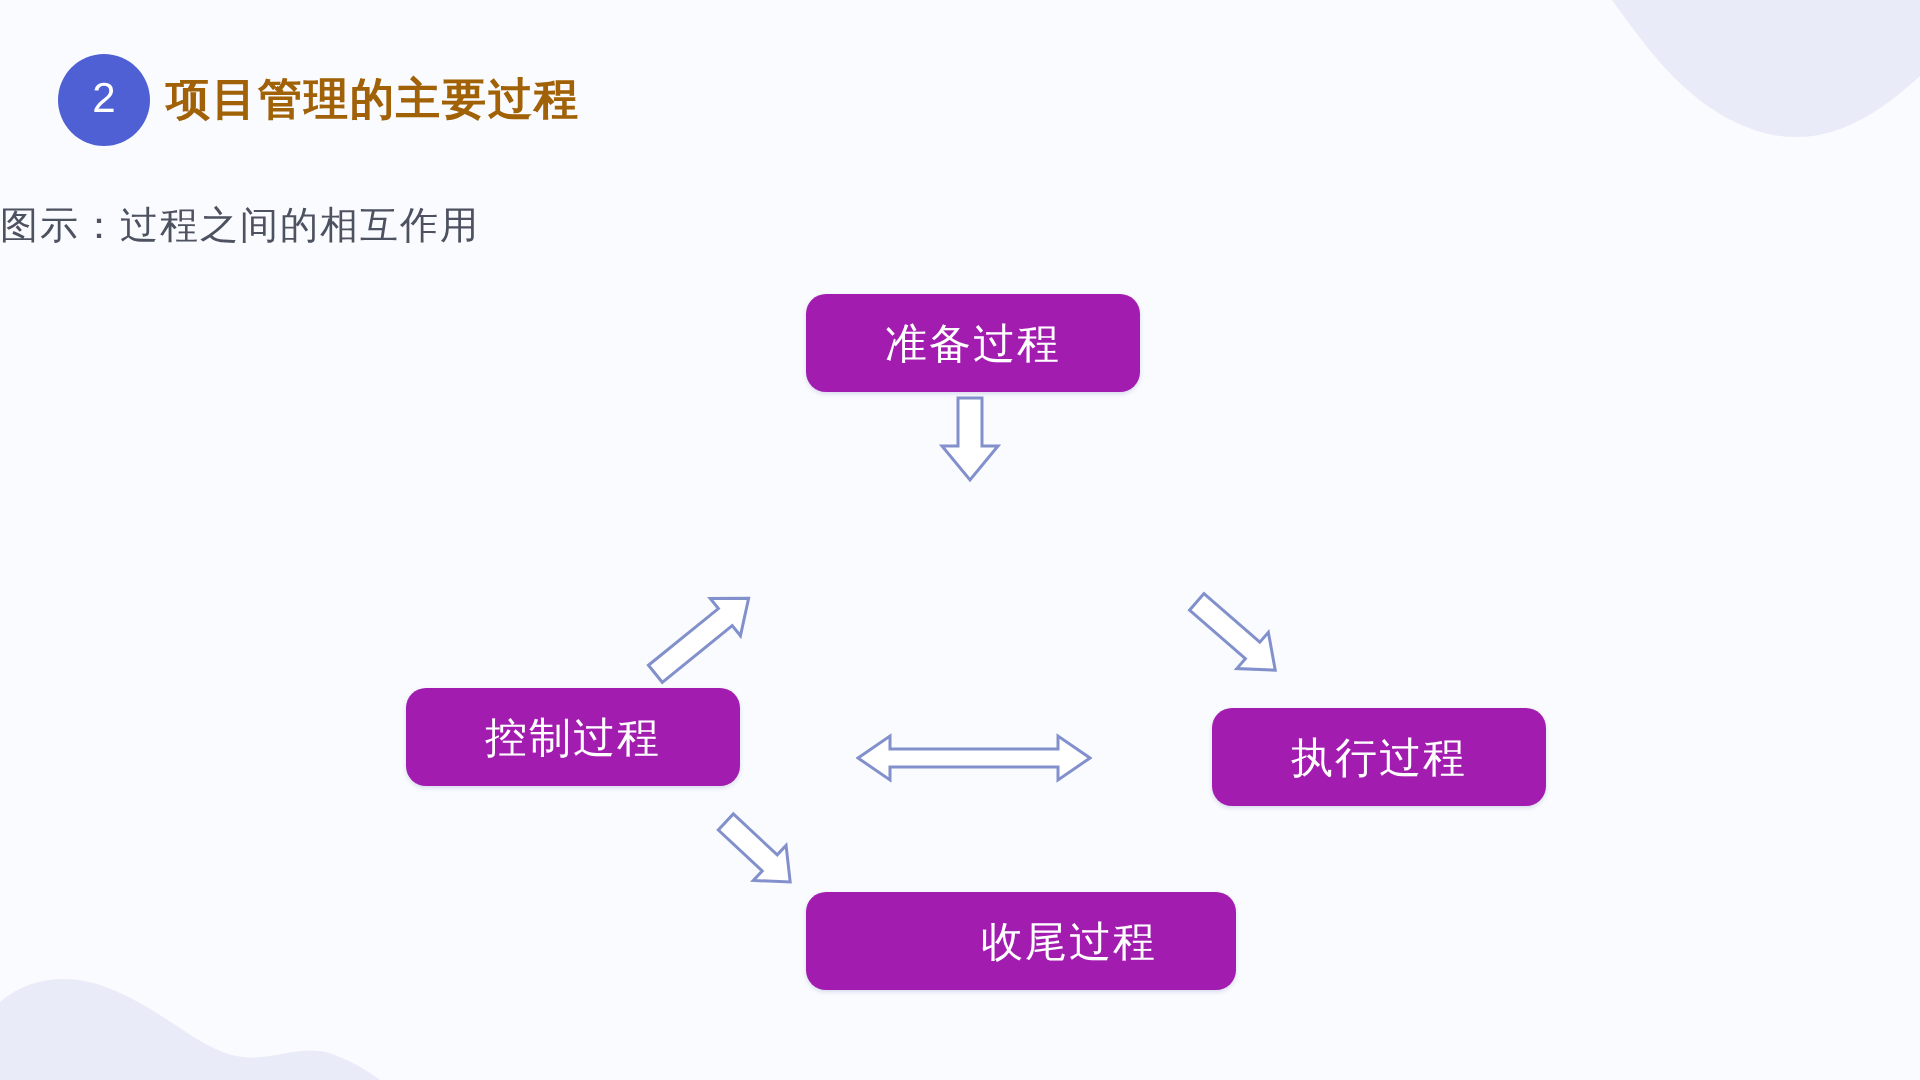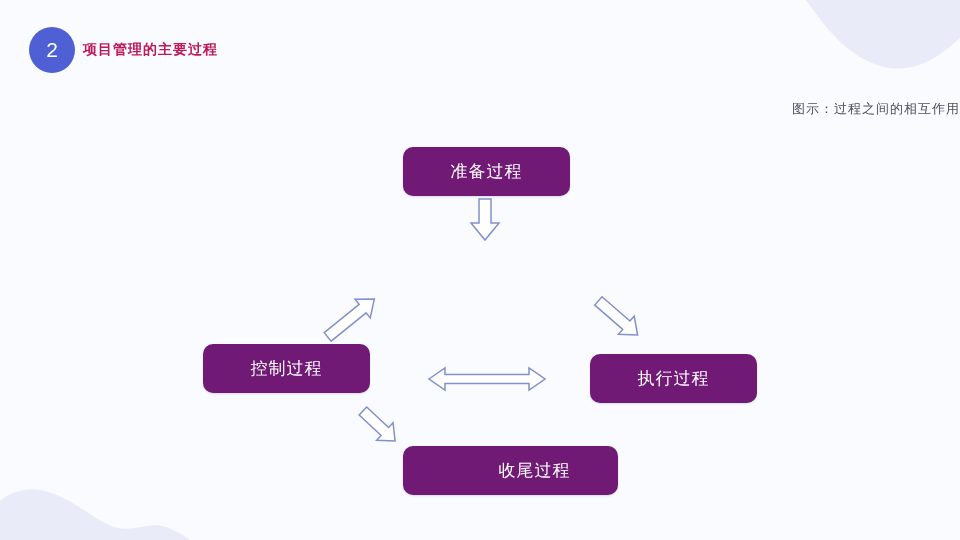--- a/index.html
+++ b/index.html
@@ -35,55 +35,55 @@
     border-radius: 50%;
     background: #4f60d5;
     color: #ffffff;
     font-size: 21px;
     display: flex;
     align-items: center;
     justify-content: center;
   }
   .header-title {
     margin-left: 8px;
-    font-size: 14px;
+    font-size: 22px;
     font-weight: 600;
-    color: #be185d;
+    color: #a16207;
     letter-spacing: 1px;
   }
   
   .caption {
     position: absolute;
     left: 0;
     top: 100px;
     width: 960px;
-    text-align: right;
-    font-size: 13px;
+    text-align: left;
+    font-size: 19px;
     color: #4d5260;
     letter-spacing: 1px;
   }
   
   .node {
     position: absolute;
     width: 167px;
     height: 49px;
-    background: #701a75;
+    background: #a21caf;
     border-radius: 10px;
     color: #ffffff;
-    font-size: 17px;
+    font-size: 21px;
     letter-spacing: 1px;
     display: flex;
     align-items: center;
     justify-content: center;
     box-shadow: 0 1px 2px rgba(60, 70, 160, 0.18);
   }
   .node-prepare { left: 403px; top: 147px; }
   .node-plan    { left: 403px; top: 248px; }
   .node-control { left: 203px; top: 344px; }
-  .node-execute { left: 590px; top: 354px; }
+  .node-execute { left: 606px; top: 354px; }
   .node-close   { left: 403px; top: 446px; padding-left: 48px; }
   
   .arrow { position: absolute; }
   .arrow polygon {
     fill: #ffffff;
     stroke: #8290cc;
     stroke-width: 1.5;
     stroke-linejoin: miter;
   }
   .arrow-down        { left: 460px; top: 198px; }

